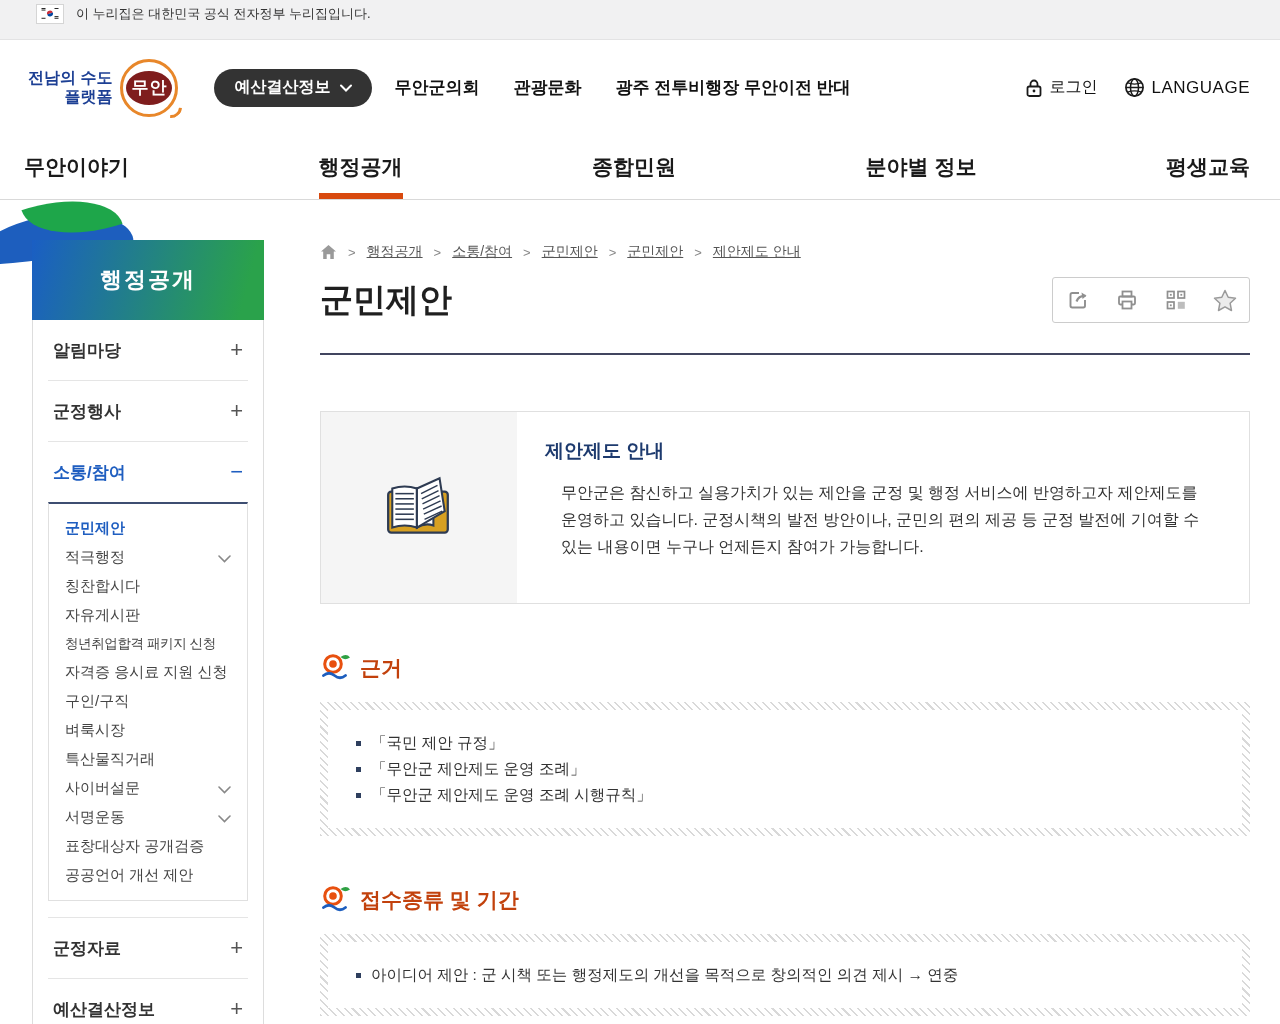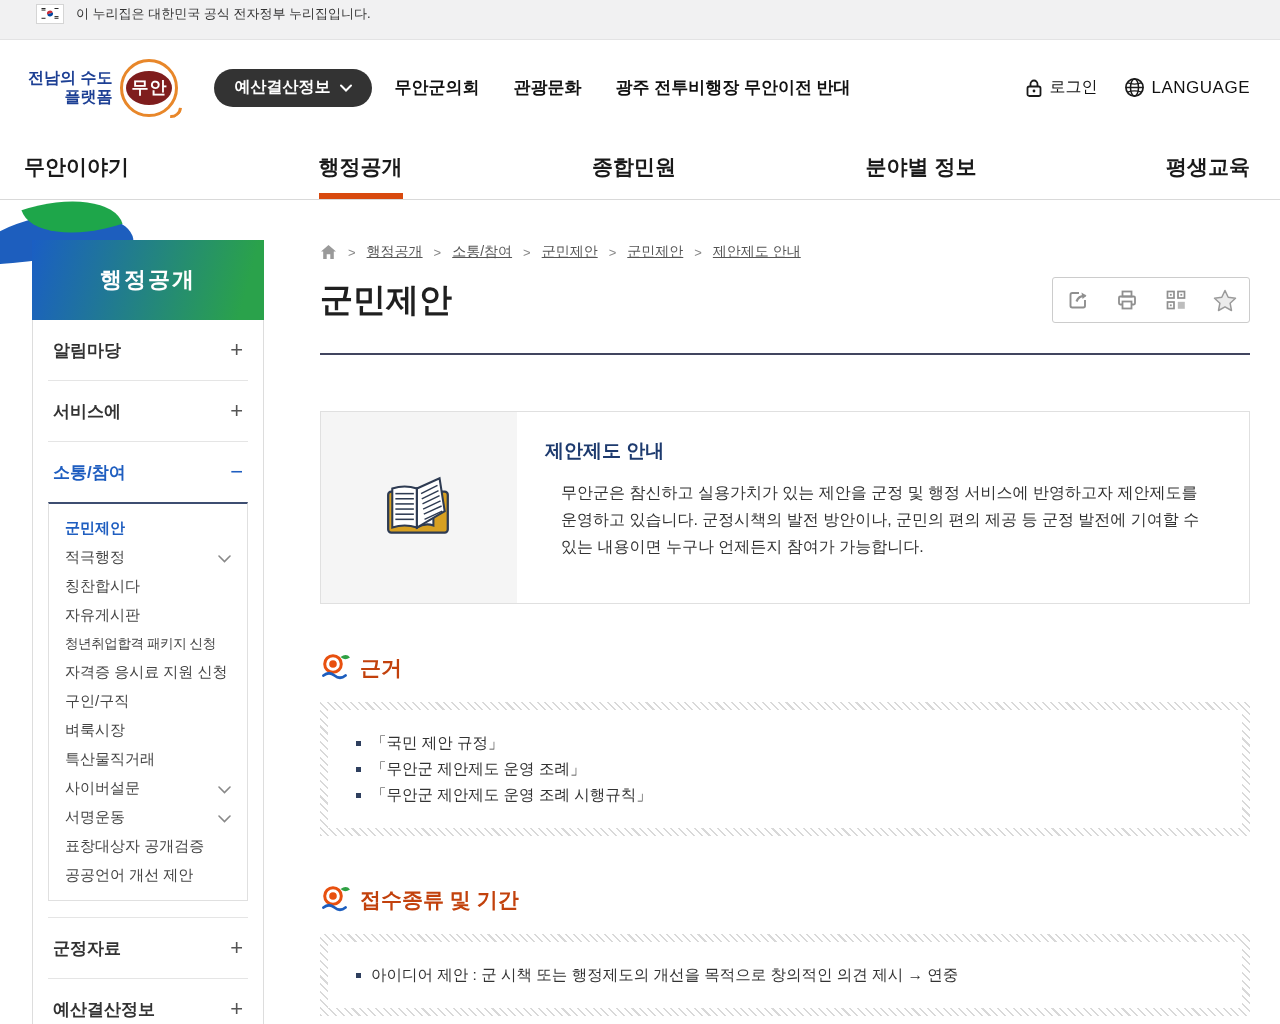--- a/index.html
+++ b/index.html
@@ -182,21 +182,21 @@
     <div class="side-head">
       <span>행정공개</span>
     </div>
     <div class="side-menu">
         <div class="side-item">
           <span>알림마당</span>
           <span class="tg">+</span>
         </div>
         <div class="side-div"></div>
         <div class="side-item">
-          <span>서비스에</span>
+          <span>군정행사</span>
           <span class="tg">+</span>
         </div>
         <div class="side-div"></div>
         <div class="side-item active">
           <span>소통/참여</span>
           <span class="tg">−</span>
         </div>
         <div class="submenu">
           <div class="sub-item active">
             <span>군민제안</span>

